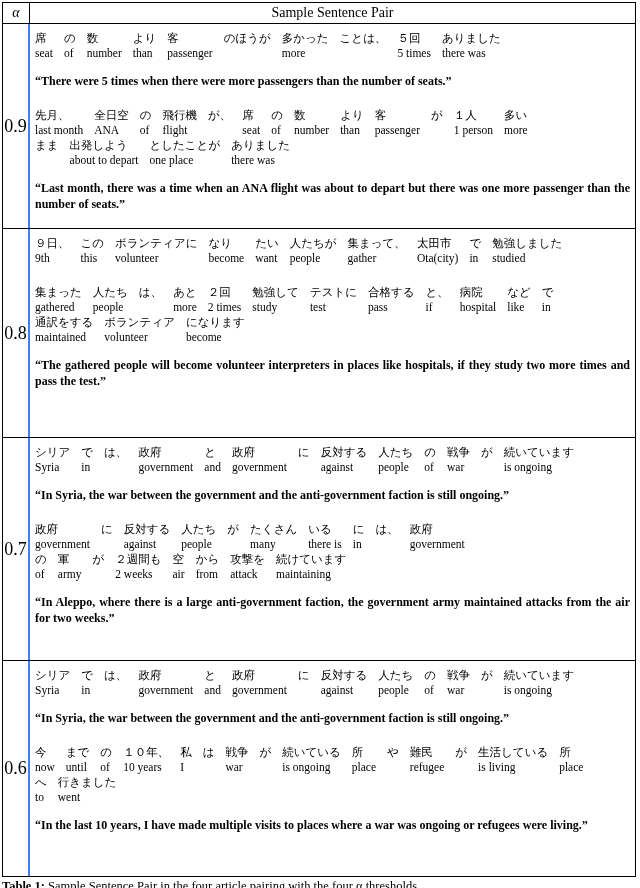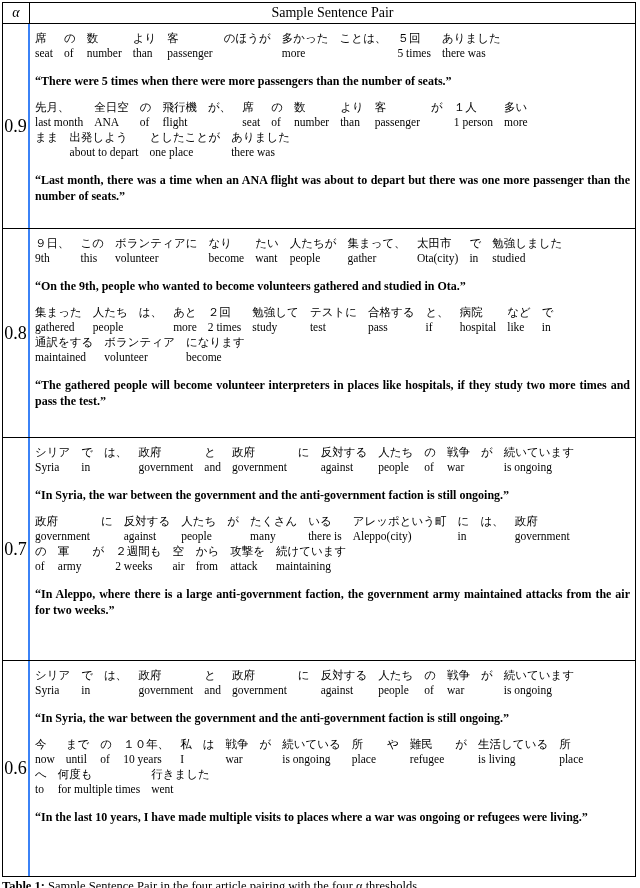--- a/index.html
+++ b/index.html
@@ -48,21 +48,21 @@
     width: 27px; flex: 0 0 27px;
     border-right: 2px solid #3b82f6;
     display: flex; align-items: center; justify-content: center;
     font-size: 18px;
     box-sizing: border-box;
   }
   .scell {
     flex: 1; padding: 7px 3px 0 5px;
     overflow: hidden;
   }
-  .block + .block { margin-top: 11px; }
+  .block + .block { margin-top: 19px; }
   .gline { display: flex; gap: 11px; align-items: flex-start; }
   .pair { display: flex; flex-direction: column; }
   .jp { font-size: 11.5px; line-height: 15px; white-space: pre; }
   .gl { font-size: 11.5px; line-height: 15px; white-space: pre; }
   .trans {
     font-weight: bold; font-size: 12px; line-height: 16px;
     margin-top: 12px; text-align: justify; padding-right: 2px;
   }
   .caption {
     position: absolute; left: 2px; top: 879px; width: 636px;
@@ -246,21 +246,20 @@
                 </span>
                 <span class="pair">
                   <span class="jp">で</span>
                   <span class="gl">in</span>
                 </span>
                 <span class="pair">
                   <span class="jp">勉強しました</span>
                   <span class="gl">studied</span>
                 </span>
               </div>
-              <div class="trans">“On the 9th, people who wanted to become volunteers gathered and studied in Ota.”</div>
             </div>
             <div class="block">
               <div class="gline">
                 <span class="pair">
                   <span class="jp">集まった</span>
                   <span class="gl">gathered</span>
                 </span>
                 <span class="pair">
                   <span class="jp">人たち</span>
                   <span class="gl">people</span>
@@ -408,24 +407,20 @@
                 </span>
                 <span class="pair">
                   <span class="jp">たくさん</span>
                   <span class="gl">many</span>
                 </span>
                 <span class="pair">
                   <span class="jp">いる</span>
                   <span class="gl">there is</span>
                 </span>
                 <span class="pair">
-                  <span class="jp">アレッポという町</span>
-                  <span class="gl">Aleppo(city)</span>
-                </span>
-                <span class="pair">
                   <span class="jp">に</span>
                   <span class="gl">in</span>
                 </span>
                 <span class="pair">
                   <span class="jp">は、</span>
                   <span class="gl"></span>
                 </span>
                 <span class="pair">
                   <span class="jp">政府</span>
                   <span class="gl">government</span>
@@ -589,24 +584,20 @@
                 </span>
                 <span class="pair">
                   <span class="jp">所</span>
                   <span class="gl">place</span>
                 </span>
               </div>
               <div class="gline">
                 <span class="pair">
                   <span class="jp">へ</span>
                   <span class="gl">to</span>
-                </span>
-                <span class="pair">
-                  <span class="jp">何度も</span>
-                  <span class="gl">for multiple times</span>
                 </span>
                 <span class="pair">
                   <span class="jp">行きました</span>
                   <span class="gl">went</span>
                 </span>
               </div>
               <div class="trans">“In the last 10 years, I have made multiple visits to places where a war was ongoing or refugees were living.”</div>
             </div>
           </div>
         </div>

